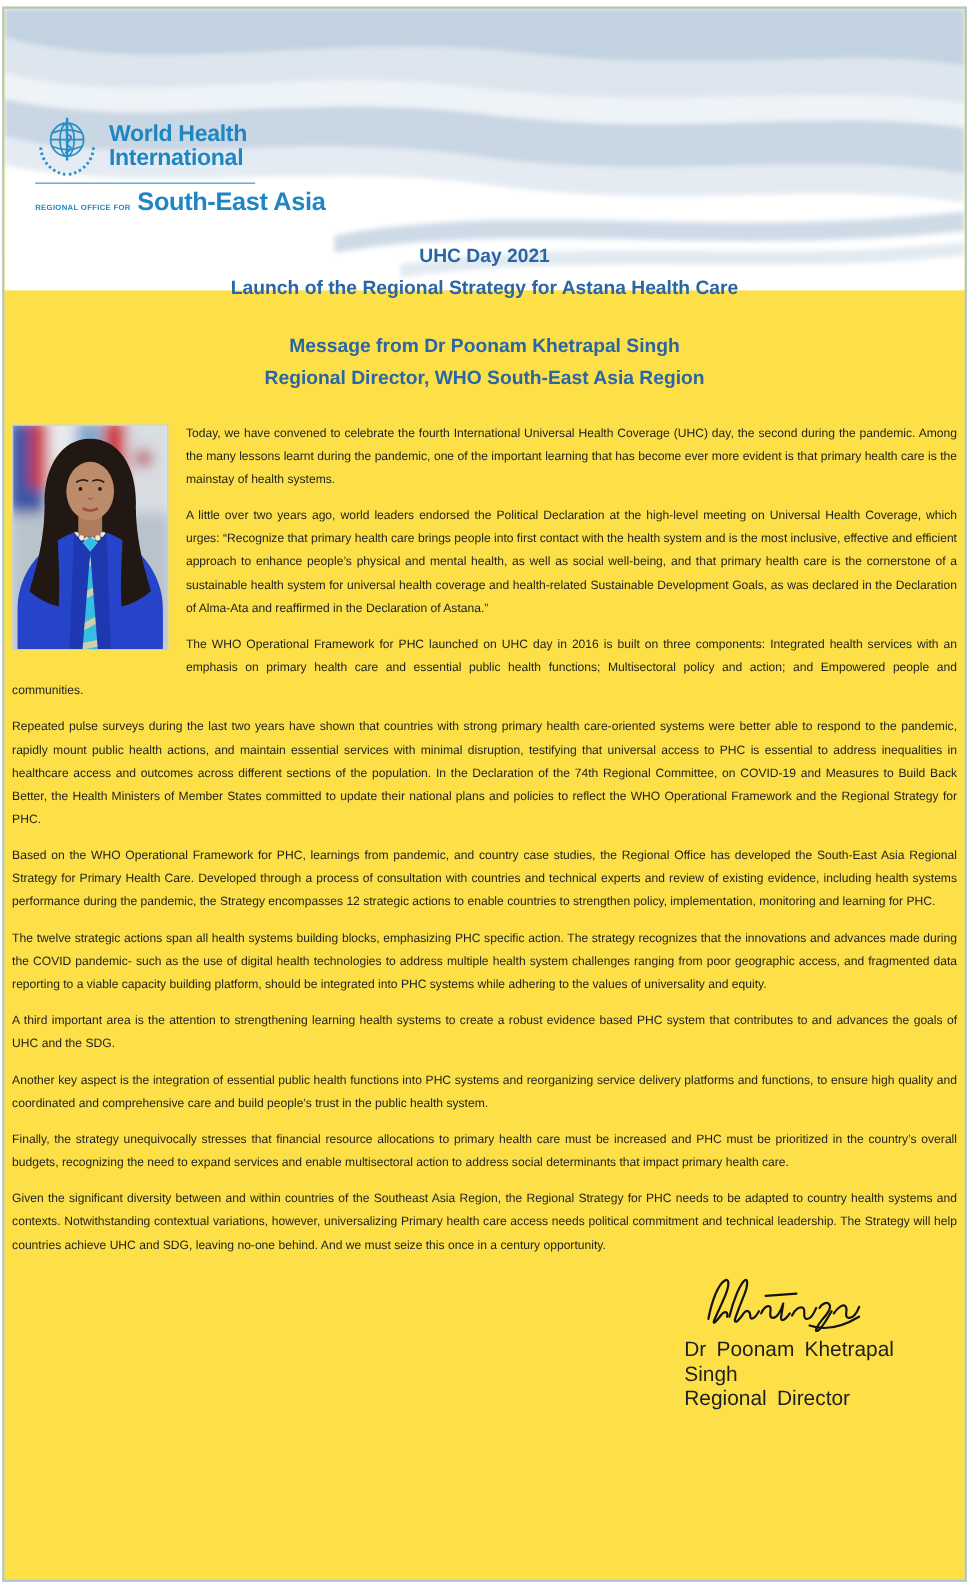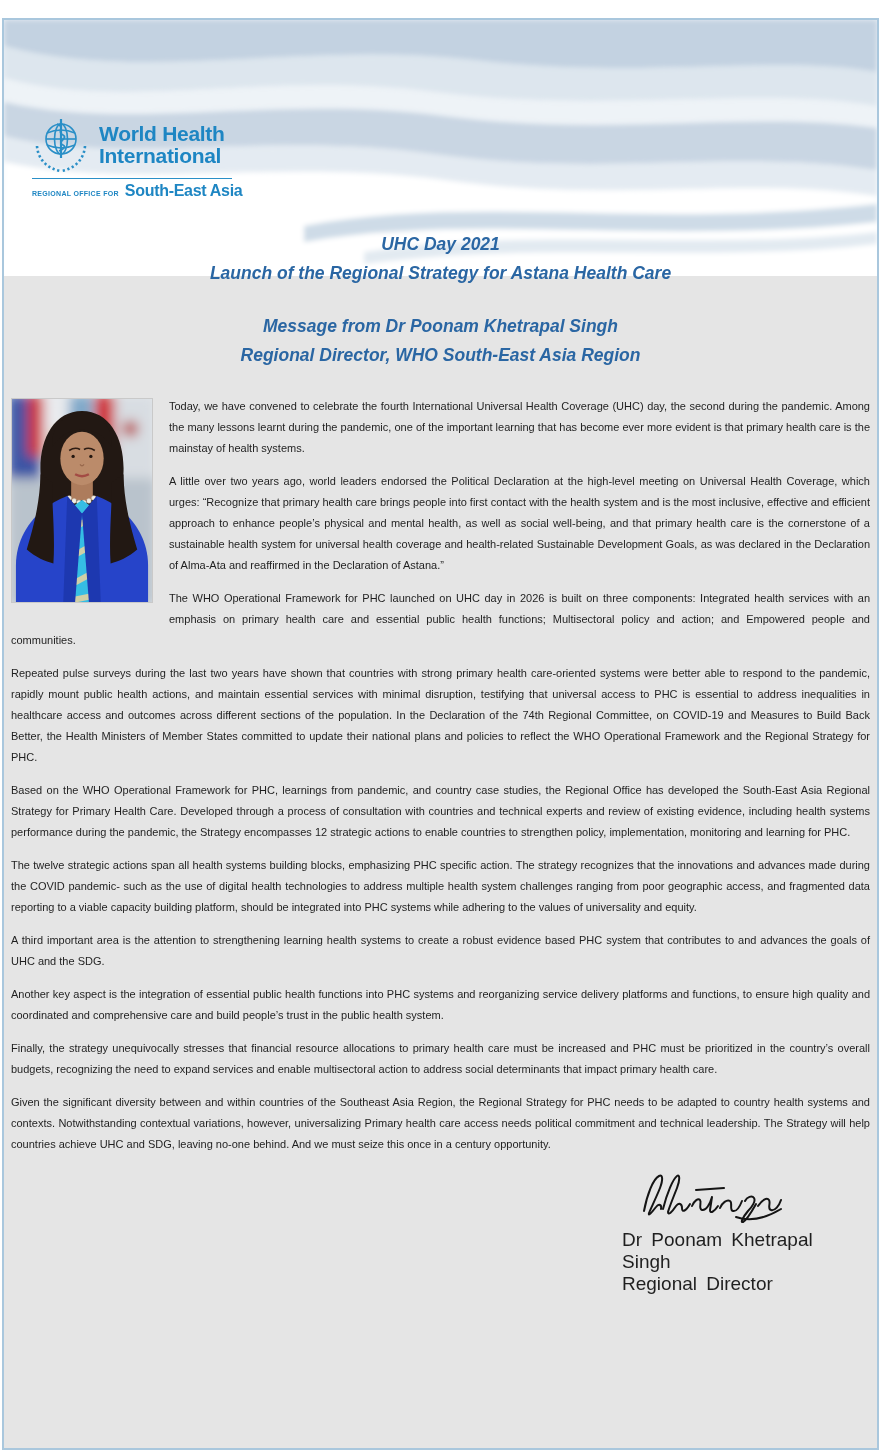--- a/index.html
+++ b/index.html
@@ -1,28 +1,28 @@
 <!DOCTYPE html>
 <html><head>
 <meta charset="utf-8">
 <style>
   html,body{margin:0;padding:0;background:#ffffff;}
   body{width:884px;height:1450px;position:relative;font-family:"Liberation Sans",sans-serif;}
-  .sheet{position:absolute;left:2px;top:18px;width:873px;height:1428px;border:2px solid #a9c7dd;background:#e5e5e5;overflow:hidden;}
+  .sheet{position:absolute;left:2px;top:6px;width:873px;height:1428px;border:2px solid #a9c7dd;background:#fde047;overflow:hidden;}
   .banner{position:absolute;top:0;left:0;width:100%;height:256px;pointer-events:none;}
   
   .logo{position:absolute;left:28px;top:96px;width:200px;}
   .logo-row1{display:flex;align-items:center;gap:9px;}
   .org-name{color:#1e86c3;font-weight:bold;font-size:21px;line-height:22px;letter-spacing:-0.3px;}
   .logo-row2{border-top:1.5px solid #2a8fc7;margin-top:4px;padding-top:3px;display:flex;align-items:baseline;gap:6px;}
   .office-prefix{color:#1e86c3;font-weight:bold;font-size:7px;letter-spacing:.3px;white-space:nowrap;}
-  .office-name{color:#1e86c3;font-weight:bold;font-size:16px;letter-spacing:-0.3px;white-space:nowrap;}
+  .office-name{color:#1e86c3;font-weight:bold;font-size:23px;letter-spacing:-0.3px;white-space:nowrap;}
   
   .headings{position:absolute;top:210px;left:0;right:0;text-align:center;color:#2a66a3;font-weight:bold;font-size:17.5px;}
-  .headings .line{line-height:29px;font-style:italic;}
+  .headings .line{line-height:29px;}
   .h-block2{margin-top:24px;}
   
   .content{position:absolute;top:376px;left:7px;right:7px;color:#1f1f1f;}
   .para{margin:0 0 12px 0;font-size:11px;line-height:21px;text-align:justify;}
   .quote{}
   .photo{float:left;width:142px;height:205px;margin:2px 16px 20px 0;border:1px solid #c9c9c9;box-sizing:border-box;background:#dfe3e8;}
   .photo svg{display:block;width:100%;height:100%;}
   
   .sig{width:238px;margin:10px 10px 0 auto;}
   .sig svg{display:block;margin:0 auto 6px 10px;}
@@ -154,21 +154,21 @@
 
         <path d="M29,76 C28,110 20,134 15,152 C24,160 34,164 42,166 C44,136 40,104 41,84 Z" fill="#221813"></path>
         <path d="M113,76 C114,110 122,134 127,152 C118,160 108,164 100,166 C98,136 102,104 101,84 Z" fill="#221813"></path>
       </svg>
     </div>
 
     <p class="para">Today, we have convened to celebrate the fourth International Universal Health Coverage (UHC) day, the second during the pandemic. Among the many lessons learnt during the pandemic, one of the important learning that has become ever more evident is that primary health care is the mainstay of health systems.</p>
 
     <p class="para"><span>A little over two years ago, world leaders endorsed the Political Declaration at the high-level meeting on Universal Health Coverage, which urges: </span><span class="quote">“Recognize that primary health care brings people into first contact with the health system and is the most inclusive, effective and efficient approach to enhance people’s physical and mental health, as well as social well-being, and that primary health care is the cornerstone of a sustainable health system for universal health coverage and health-related Sustainable Development Goals, as was declared in the Declaration of Alma-Ata and reaffirmed in the Declaration of Astana.”</span></p>
 
-    <p class="para">The WHO Operational Framework for PHC launched on UHC day in 2026 is built on three components: Integrated health services with an emphasis on primary health care and essential public health functions; Multisectoral policy and action; and Empowered people and communities.</p>
+    <p class="para">The WHO Operational Framework for PHC launched on UHC day in 2016 is built on three components: Integrated health services with an emphasis on primary health care and essential public health functions; Multisectoral policy and action; and Empowered people and communities.</p>
     <p class="para">Repeated pulse surveys during the last two years have shown that countries with strong primary health care-oriented systems were better able to respond to the pandemic, rapidly mount public health actions, and maintain essential services with minimal disruption, testifying that universal access to PHC is essential to address inequalities in healthcare access and outcomes across different sections of the population. In the Declaration of the 74th Regional Committee, on COVID-19 and Measures to Build Back Better, the Health Ministers of Member States committed to update their national plans and policies to reflect the WHO Operational Framework and the Regional Strategy for PHC.</p>
     <p class="para">Based on the WHO Operational Framework for PHC, learnings from pandemic, and country case studies, the Regional Office has developed the South-East Asia Regional Strategy for Primary Health Care. Developed through a process of consultation with countries and technical experts and review of existing evidence, including health systems performance during the pandemic, the Strategy encompasses 12 strategic actions to enable countries to strengthen policy, implementation, monitoring and learning for PHC.</p>
     <p class="para">The twelve strategic actions span all health systems building blocks, emphasizing PHC specific action. The strategy recognizes that the innovations and advances made during the COVID pandemic- such as the use of digital health technologies to address multiple health system challenges ranging from poor geographic access, and fragmented data reporting to a viable capacity building platform, should be integrated into PHC systems while adhering to the values of universality and equity.</p>
     <p class="para">A third important area is the attention to strengthening learning health systems to create a robust evidence based PHC system that contributes to and advances the goals of UHC and the SDG.</p>
     <p class="para">Another key aspect is the integration of essential public health functions into PHC systems and reorganizing service delivery platforms and functions, to ensure high quality and coordinated and comprehensive care and build people’s trust in the public health system.</p>
     <p class="para">Finally, the strategy unequivocally stresses that financial resource allocations to primary health care must be increased and PHC must be prioritized in the country’s overall budgets, recognizing the need to expand services and enable multisectoral action to address social determinants that impact primary health care.</p>
     <p class="para">Given the significant diversity between and within countries of the Southeast Asia Region, the Regional Strategy for PHC needs to be adapted to country health systems and contexts. Notwithstanding contextual variations, however, universalizing Primary health care access needs political commitment and technical leadership. The Strategy will help countries achieve UHC and SDG, leaving no-one behind. And we must seize this once in a century opportunity.</p>
 
     <div class="sig">
       <svg width="152" height="56" viewBox="0 0 152 56" aria-hidden="true">

